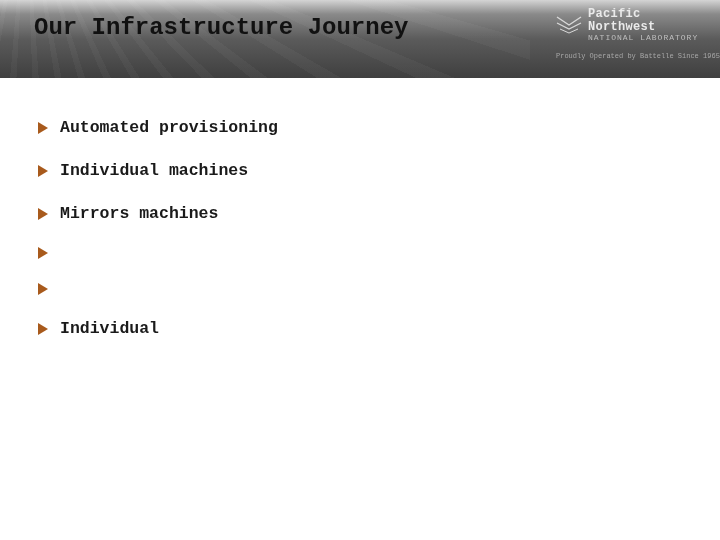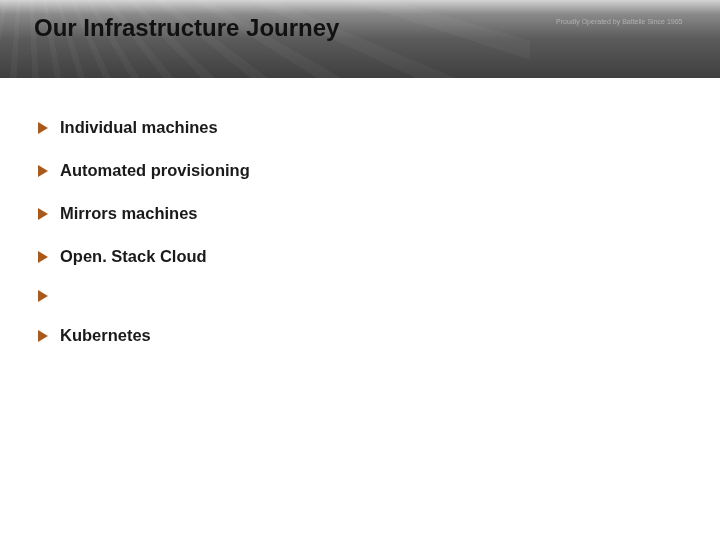--- a/index.html
+++ b/index.html
@@ -1,18 +1,18 @@
 <!DOCTYPE html>
 <html><head>
 <meta charset="utf-8">
 <style>
   * { margin: 0; padding: 0; box-sizing: border-box; }
   html, body { width: 720px; height: 540px; font-family: Arial, Helvetica, sans-serif; background: #fff; overflow: hidden; }
 
-  .slide { position: relative; width: 720px; height: 456px; }
+  .slide { position: relative; width: 720px; height: 456px; font-family: Liberation Mono, monospace; }
 
   
   .header {
     position: relative;
     width: 100%;
     height: 78px;
     background: linear-gradient(180deg, #d4d4d4 0%, #8a8a8a 18%, #5b5b5b 50%, #3f3f3f 100%);
     overflow: hidden;
   }
   
@@ -76,45 +76,57 @@
 </style>
 </head>
 <body>
 
 <div class="slide">
 
   <div class="header">
     <div class="title">Our Infrastructure Journey</div>
 
     <div class="logo-block">
+      <div class="logo-row">
+        <div class="logo-mark">
+          <svg viewBox="0 0 26 20" width="26" height="20">
+            <path d="M1 2 L13 10 L25 2" stroke="#d9d9d9" stroke-width="1.4" fill="none"></path>
+            <path d="M1 8 L13 14 L25 8" stroke="#d9d9d9" stroke-width="1.2" fill="none"></path>
+            <path d="M4 14 L13 18 L22 14" stroke="#d9d9d9" stroke-width="1.0" fill="none"></path>
+          </svg>
+        </div>
+        <div class="logo-text">
+          <div class="line1">Pacific Northwest</div>
+          <div class="line2">NATIONAL LABORATORY</div>
+        </div>
+      </div>
       <div class="tagline">Proudly Operated by Battelle Since 1965</div>
     </div>
   </div>
 
   <div class="content">
     <ul class="bullets">
       <li>
         <span class="tri"></span>
-        <span>Individual machines</span>
+        <span>Automated provisioning</span>
       </li>
       <li>
         <span class="tri"></span>
-        <span>Automated provisioning</span>
+        <span>Individual machines</span>
       </li>
       <li>
         <span class="tri"></span>
         <span>Mirrors machines</span>
       </li>
       <li>
         <span class="tri"></span>
-        <span>Open. Stack Cloud</span>
       </li>
       <li>
         <span class="tri"></span>
       </li>
       <li>
         <span class="tri"></span>
-        <span>Kubernetes</span>
+        <span>Individual</span>
       </li>
     </ul>
   </div>
 
 </div>
 
 </body></html>

